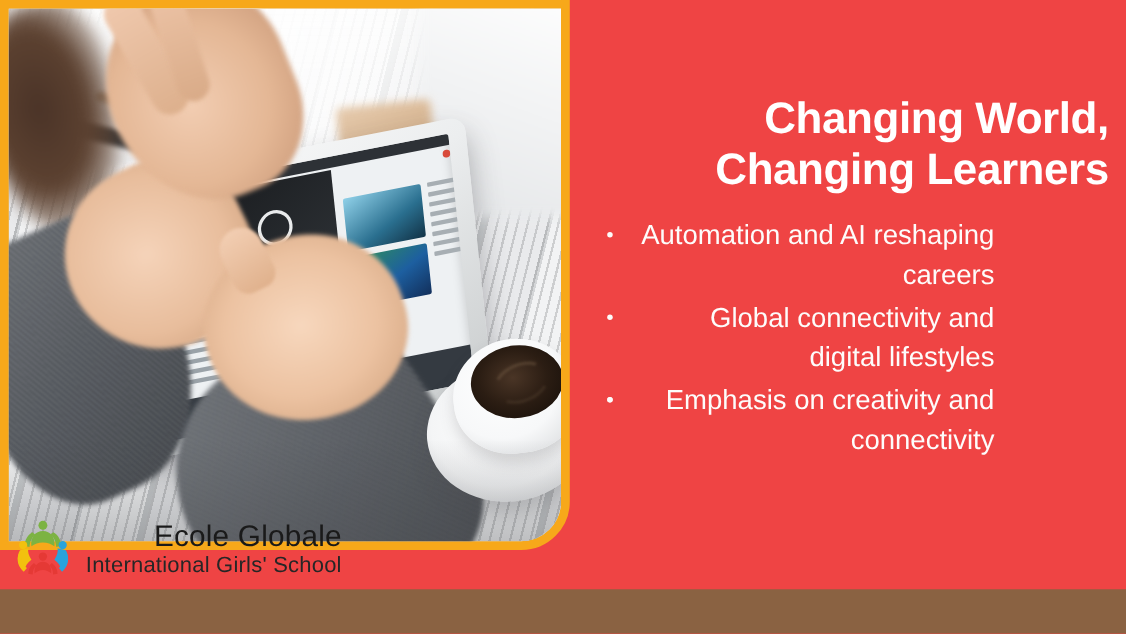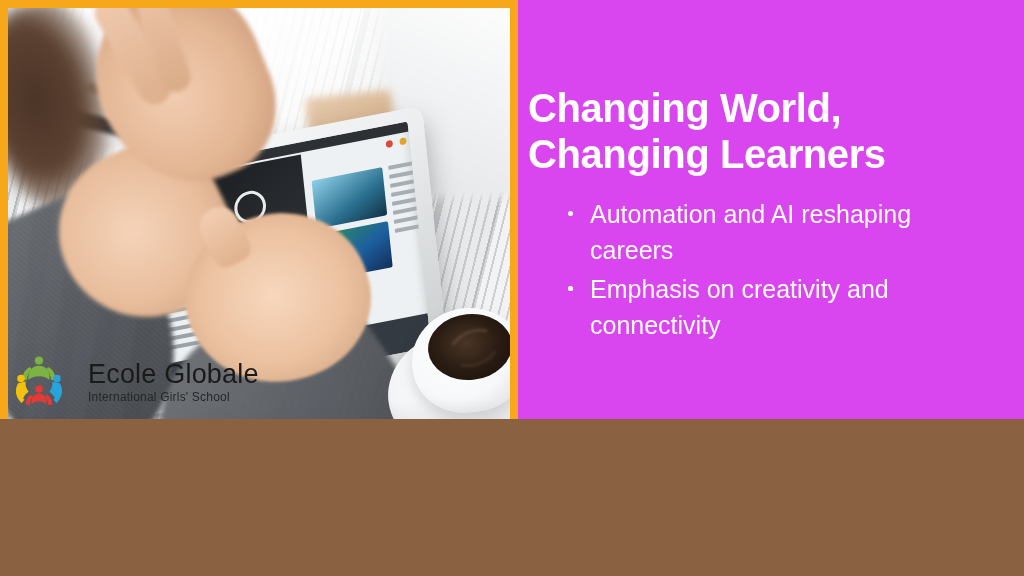--- a/index.html
+++ b/index.html
@@ -6,23 +6,24 @@
     margin: 0;
     padding: 0;
     background: #8a6242;
   }
   body {
     font-family: "Liberation Sans", sans-serif;
   }
   .slide {
     position: relative;
     width: 1024px;
-    height: 419px;
+    height: 536px;
     overflow: hidden;
-    background: #d946ef;
+    background: #ef4444;
+    text-align: right;
   }
 
   
   .photo-frame {
     position: absolute;
     left: 0px;
     top: 0px;
     width: 518px;
     height: 500px;
     border: 8px solid #f7a81a;
@@ -312,21 +313,21 @@
   .title {
     color: #ffffff;
     font-size: 40px;
     font-weight: bold;
     line-height: 1.14;
     letter-spacing: -0.4px;
     margin: 0 0 20px 0;
   }
   .bullets {
     list-style: none;
-    margin: 16px;
+    margin: 0;
     padding: 0 0 0 20px;
   }
   .bullets li {
     position: relative;
     color: #fdfcfb;
     font-size: 25px;
     font-weight: 300;
     line-height: 1.42;
     padding-left: 26px;
     margin-bottom: 4px;
@@ -342,32 +343,32 @@
     background: #fdfcfb;
   }
 
   
   .logo {
     position: absolute;
     left: 10px;
     bottom: 8px;
     display: flex;
     align-items: center;
-    gap: 20px;
+    gap: 10px;
   }
   .logo-mark { width: 58px; height: 58px; flex: none; }
   .logo-text { line-height: 1; }
   .logo-title {
     font-size: 27px;
     color: #1a1a1a;
     letter-spacing: 0.2px;
     margin-bottom: 3px;
   }
   .logo-sub {
-    font-size: 12px;
+    font-size: 20px;
     color: #262626;
     letter-spacing: 0.2px;
   }
 </style>
 </head>
 <body>
 
 <div class="slide">
 
   <div class="photo-frame">
@@ -443,20 +444,24 @@
 
   <div class="content">
     <h1 class="title">Changing World, Changing Learners</h1>
     <ul class="bullets">
       <li>
         <span class="dot"></span>
         <span>Automation and AI reshaping careers</span>
       </li>
       <li>
         <span class="dot"></span>
+        <span>Global connectivity and digital lifestyles</span>
+      </li>
+      <li>
+        <span class="dot"></span>
       </li>
       <li>
         <span class="dot"></span>
         <span>Emphasis on creativity and connectivity</span>
       </li>
     </ul>
   </div>
 
   <div class="logo">
     <svg class="logo-mark" viewBox="0 0 100 100">

